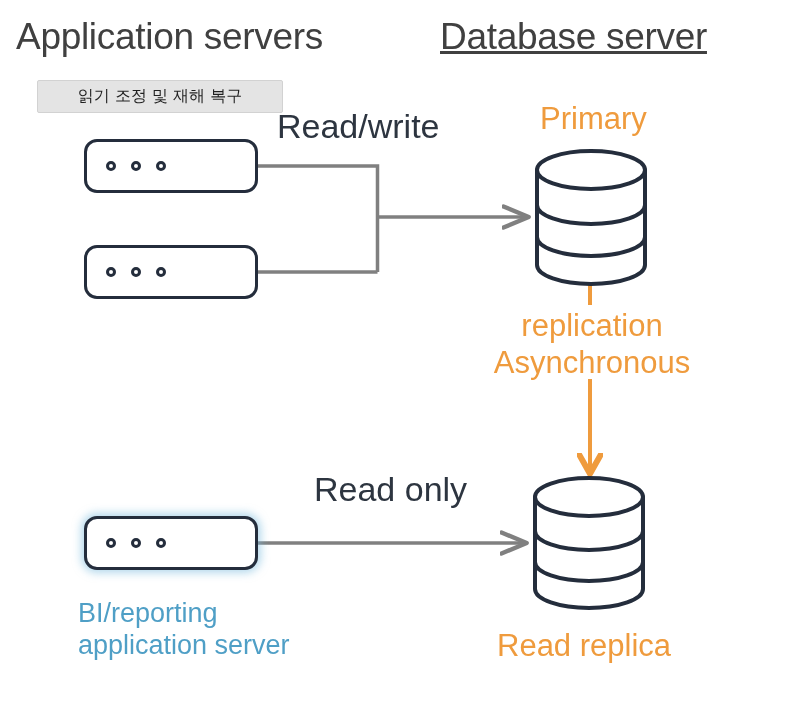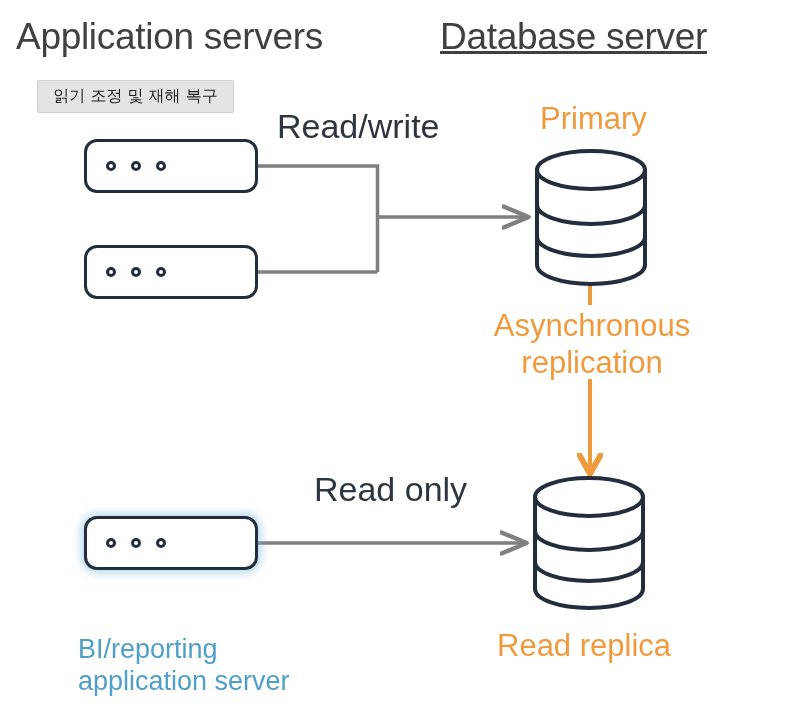--- a/index.html
+++ b/index.html
@@ -35,21 +35,21 @@
     letter-spacing: -0.3px;
     white-space: nowrap;
   }
   #heading-app { left: 16px; top: 16px; }
   #heading-db  { left: 440px; top: 16px; text-decoration: underline; }
 
   
   #tooltip-korean {
     left: 37px;
     top: 80px;
-    width: 197px;
+    width: 246px;
     height: 33px;
     background: #e4e4e4;
     border: 1px solid #d2d2d2;
     border-radius: 2px;
     box-sizing: border-box;
     display: flex;
     align-items: center;
     justify-content: center;
     font-size: 16px;
     color: #1f1f1f;
@@ -85,21 +85,20 @@
     top: 308px;
     width: 216px;
     text-align: center;
     line-height: 1.18;
     white-space: normal;
   }
   #label-readreplica { left: 497px; top: 628px; }
   #label-bi {
     left: 78px;
     top: 598px;
-    margin-top: 36px;
   }
 
   
   .server-box {
     box-sizing: border-box;
     width: 174px;
     height: 54px;
     border: 3.5px solid #242d3c;
     border-radius: 13px;
     background: #ffffff;
@@ -187,22 +186,22 @@
     <span class="server-dot"></span>
   </div>
 
   <div class="abs label-dark" id="label-readwrite">Read/write</div>
 
   <div class="abs label-dark" id="label-readonly">Read only</div>
 
   <div class="abs label-orange" id="label-primary">Primary</div>
 
   <div class="abs label-orange" id="label-async">
+    <div>replication</div>
     <div>Asynchronous</div>
-    <div>replication</div>
   </div>
 
   <div class="abs label-orange" id="label-readreplica">Read replica</div>
 
   <div class="abs label-blue" id="label-bi">
     <div>BI/reporting</div>
     <div>application server</div>
   </div>
 
 </div>

